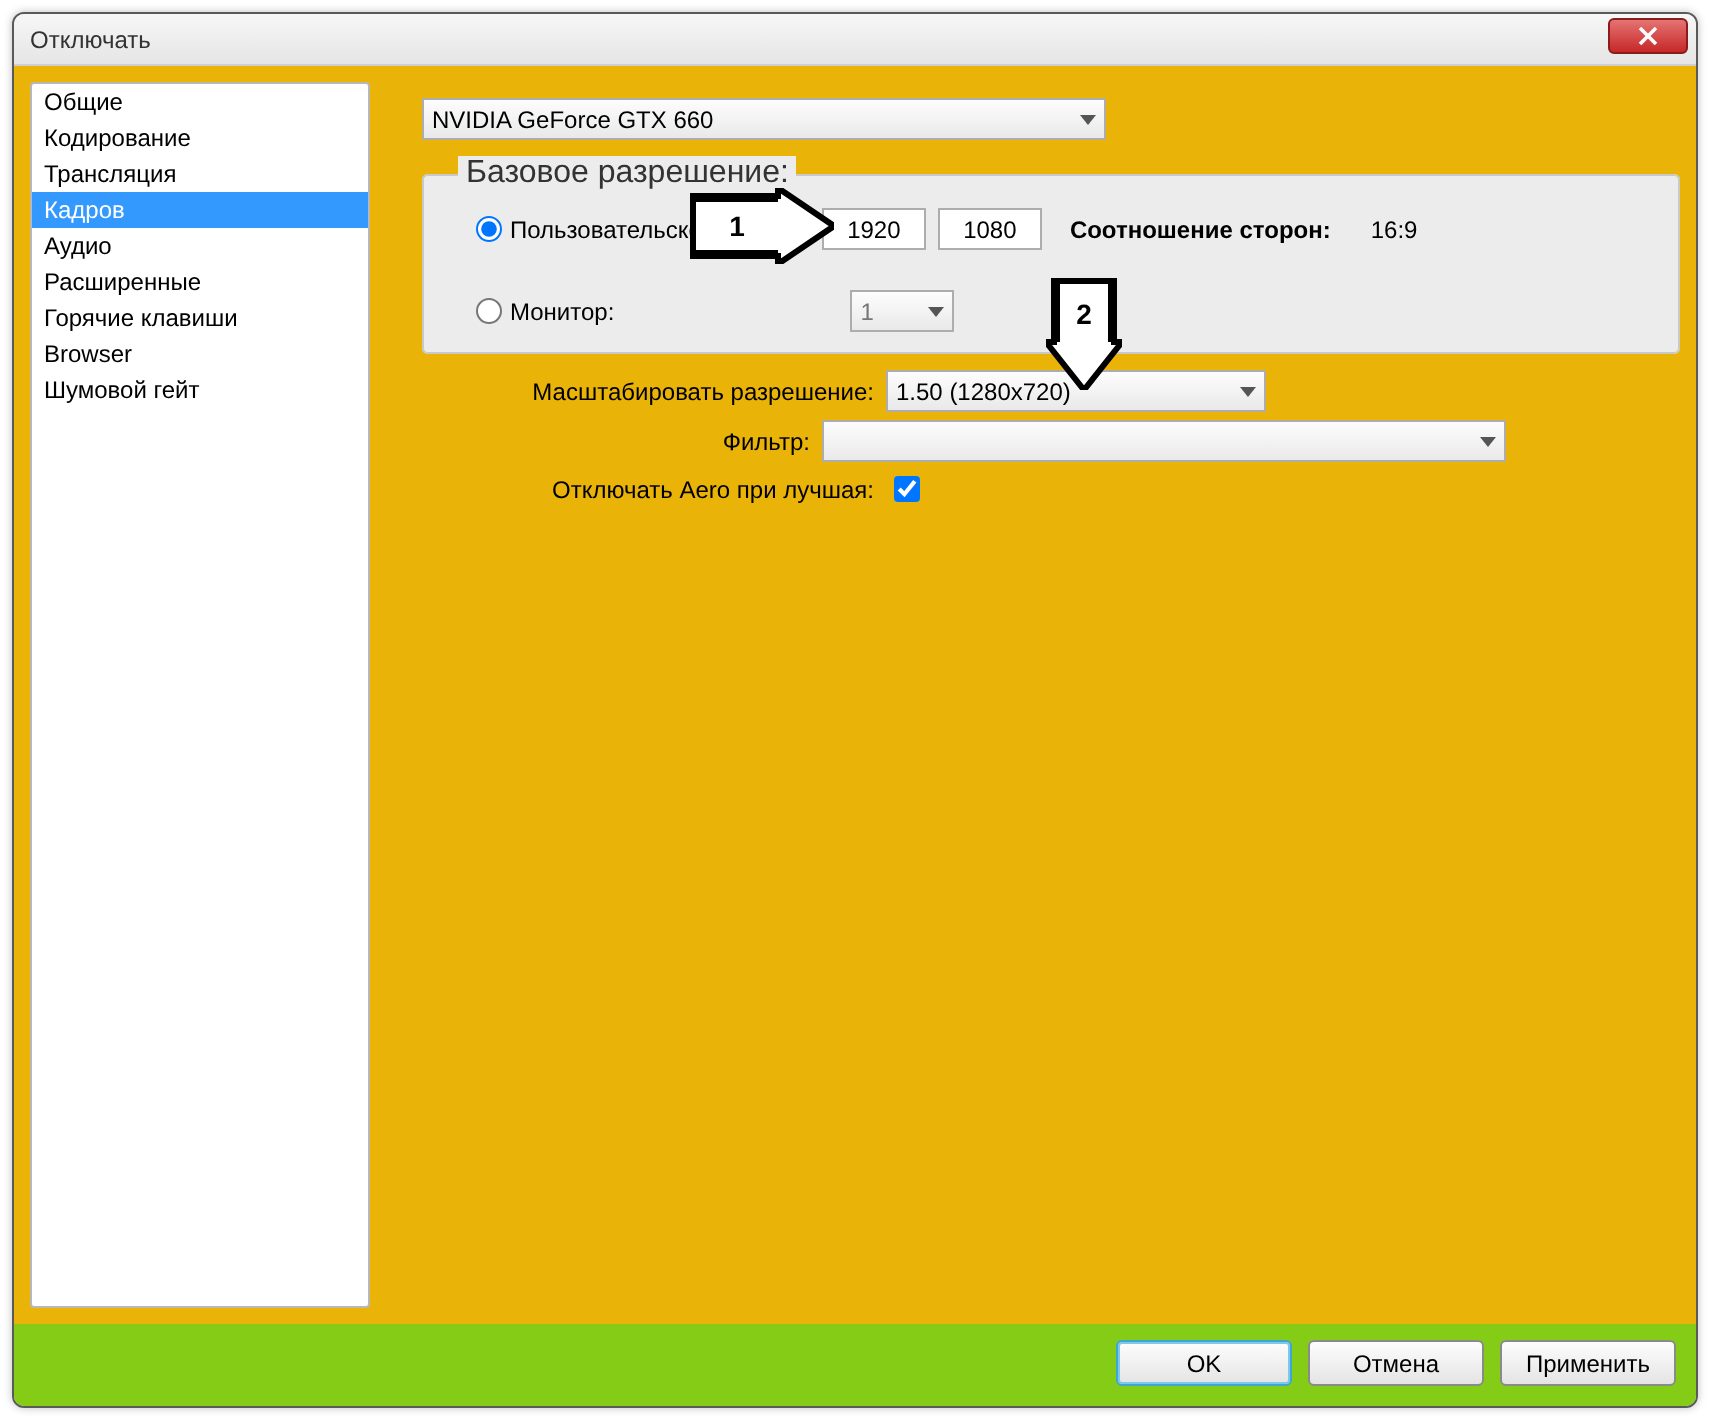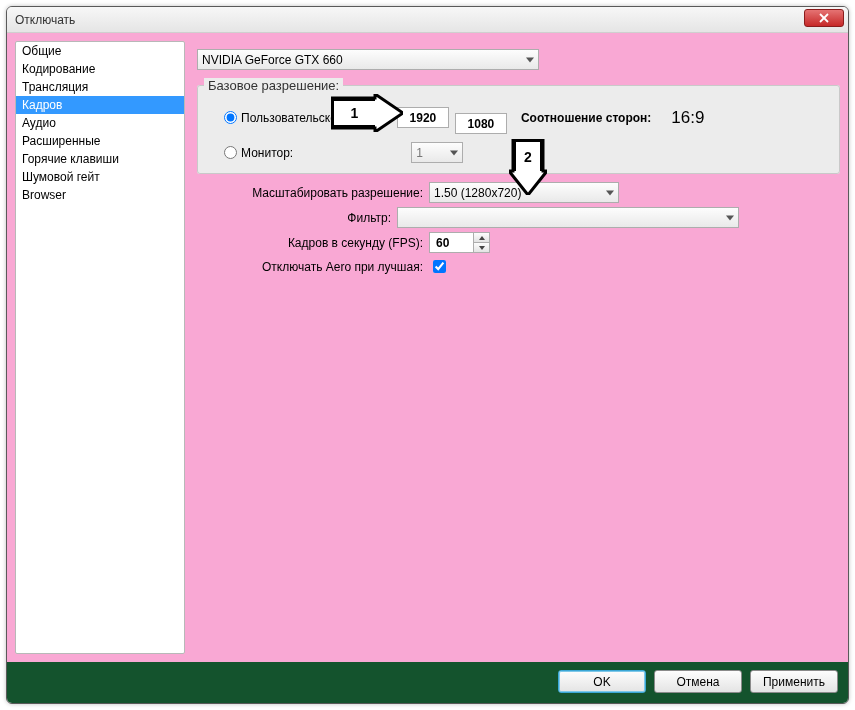--- a/index.html
+++ b/index.html
@@ -51,22 +51,22 @@
     align-items: center;
     justify-content: center;
     cursor: pointer;
   }
   .close-btn svg { width: 10px; height: 10px; }
 
   .client {
     flex: 1;
     display: flex;
     padding: 8px;
-    gap: 12px;
-    background: #f9a8d4;
+    gap: 26px;
+    background: #eab308;
   }
 
   
   .navlist {
     width: 170px;
     background: #fff;
     border: 1px solid #b8b8b8;
     border-radius: 2px;
     overflow: hidden;
   }
@@ -104,24 +104,25 @@
   
   fieldset.group {
     border: 1px solid #c9c9c9;
     border-radius: 3px;
     margin: 8px 0 8px 0;
     padding: 8px 6px 6px 6px;
     background: #ececec;
     position: relative;
   }
   fieldset.group > legend {
-    font-size: 13px;
+    font-size: 16px;
     padding: 0 4px;
     color: #333;
     background: #ececec;
+    margin-left: 11px;
   }
 
   
   .combo, .textfield, .numfield {
     height: 21px;
     border: 1px solid #adadad;
     background: #fff;
     font-size: 12px;
     padding: 4px 4px;
     display: flex;
@@ -150,21 +151,20 @@
     background: #fff;
   }
   input.tf {
     border: none;
     outline: none;
     width: 100%;
     height: 100%;
     font-size: 12px;
     text-align: center;
     background: transparent;
-    font-weight: bold;
   }
   input.tf.left { text-align: left; }
 
   .spinner {
     position: relative;
     display: flex;
   }
   .spinner .numfield { width: 45px; }
   .spinbtns {
     width: 16px;
@@ -203,21 +203,21 @@
     width: 13px; height: 13px;
     cursor: pointer;
   }
 
   
   .buttonbar {
     display: flex;
     justify-content: flex-end;
     gap: 8px;
     padding: 8px 10px 10px 0;
-    background: #14532d;
+    background: #84cc16;
   }
   .btn {
     min-width: 88px;
     height: 23px;
     font-size: 12px;
     border: 1px solid #8a8a8a;
     border-radius: 3px;
     background: linear-gradient(#fdfdfd, #e4e4e4);
     cursor: pointer;
     display: flex;
@@ -263,22 +263,22 @@
   <div class="client">
 
     <div class="navlist" id="navlist">
         <div class="item">Общие</div>
         <div class="item">Кодирование</div>
         <div class="item">Трансляция</div>
         <div class="item selected">Кадров</div>
         <div class="item">Аудио</div>
         <div class="item">Расширенные</div>
         <div class="item">Горячие клавиши</div>
+        <div class="item">Browser</div>
         <div class="item">Шумовой гейт</div>
-        <div class="item">Browser</div>
       </div>
 
     <div class="main">
 
       <div class="row" style="margin-top:8px;">
         <div class="combo" style="flex:1; max-width:342px;">
           <span>NVIDIA GeForce GTX 660</span>
           <span class="caret"></span>
         </div>
       </div>
@@ -290,30 +290,30 @@
           <div style="width:20px;"></div>
           <label class="radio">
             <input type="radio" name="baseres" checked="" style="">
             <span>Пользовательское:</span>
           </label>
           <div style="width:50px;"></div>
           <div class="textfield" style="width:52px;">
             <input class="tf" value="1920" style="">
           </div>
           <div style="width:6px;"></div>
-          <div class="textfield" style="width:52px;margin-top:12px;">
+          <div class="textfield" style="width:52px;">
             <input class="tf" value="1080" style="">
           </div>
           <div style="width:14px;"></div>
           <span class="lbl" style="width:auto;font-weight:bold;">Соотношение сторон:</span>
           <div style="width:14px;"></div>
-          <span style="font-size:17px;">16:9</span>
-        </div>
-
-        <div class="row" style="margin-top:8px;">
+          <span style="font-size:12px;">16:9</span>
+        </div>
+
+        <div class="row" style="margin-top:20px;">
           <div style="width:20px;"></div>
           <label class="radio">
             <input type="radio" name="baseres" style="">
             <span>Монитор:</span>
           </label>
           <div style="width:118px;"></div>
           <div class="combo combo-disabled" style="width:52px;">
             <span>1</span>
             <span class="caret"></span>
           </div>
@@ -328,36 +328,20 @@
         </div>
       </div>
 
       <div class="row">
         <div class="lbl" style="width:200px;">Фильтр:</div>
         <div class="combo" style="flex:1; max-width:342px;">
           <span class="caret"></span>
         </div>
       </div>
 
-      <div class="row">
-        <div class="lbl" style="width:232px;">Кадров в секунду (FPS):</div>
-        <div class="spinner">
-          <div class="numfield">
-            <input class="tf left" value="60" style="">
-          </div>
-          <div class="spinbtns">
-            <div class="sb">
-                <span class="arrow-up"></span>
-              </div>
-            <div class="sb">
-                <span class="arrow-down"></span>
-              </div>
-          </div>
-        </div>
-      </div>
 
       <div class="row">
         <div class="lbl" style="width:232px;">Отключать Aero при лучшая:</div>
         <input type="checkbox" class="checkbox" checked="" style="">
       </div>
 
       <div class="callout" style="left:134px; top:53px;">
         <svg width="72" height="38" viewBox="0 0 72 38">
           <polygon points="0,4 44,4 44,0 72,19 44,38 44,34 0,34" fill="#fff" stroke="#000" stroke-width="3"></polygon>
         </svg>

